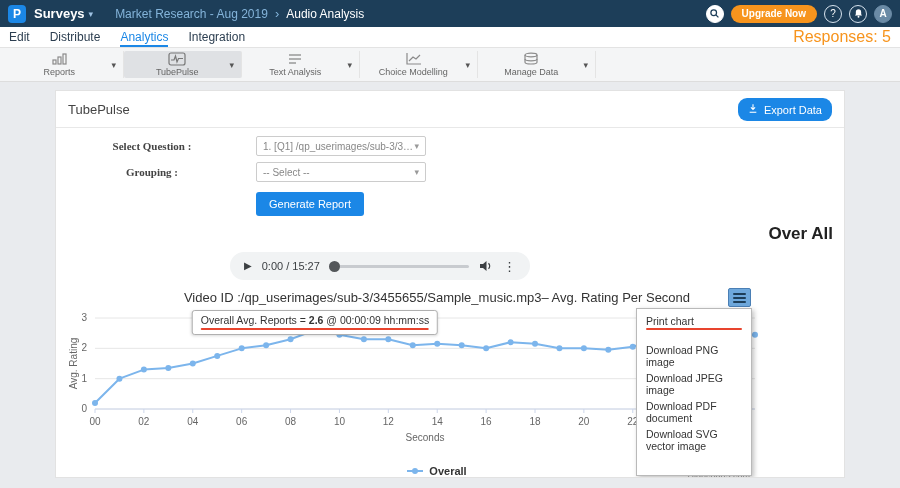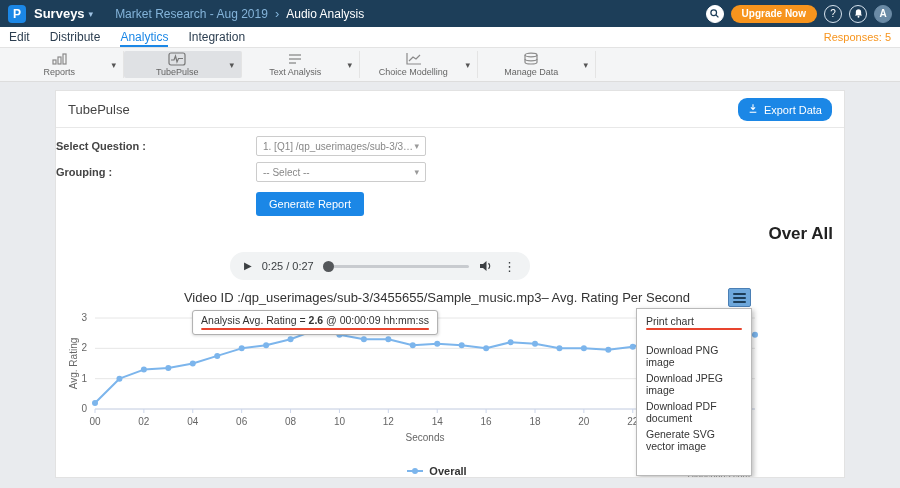--- a/index.html
+++ b/index.html
@@ -18,41 +18,41 @@
   .header-right { margin-left:auto; display:flex; align-items:flex-start; gap:7px; }
   .hicon { width:18px; height:18px; border-radius:50%; border:1px solid #d7e3ee; color:#fff; font-size:10px; display:flex; align-items:center; justify-content:center; cursor:pointer; }
   .search-circle { background:#fff; border-color:#fff; }
   .upgrade { background:#f7941d; border:none; color:#fff; font-weight:bold; font-size:10px; border-radius:10px; height:18px; padding:0 11px; cursor:pointer; }
   .avatar { background:#6b8ba6; border-color:#6b8ba6; font-weight:bold; }
 
   
   .nav { height:21px; background:#fff; border-bottom:1px solid #e3e3e3; display:flex; align-items:center; padding:0 9px; gap:20px; font-size:12px; }
   .nav-item { color:#2c3e50; cursor:pointer; padding:3px 0; }
   .nav-item.active { color:#1b87e6; border-bottom:2px solid #1b87e6; padding-bottom:1px; }
-  .responses { margin-left:auto; color:#f7941d; font-size:11px; }
+  .responses { margin-left:auto; color:#f7941d; font-size:16px; }
 
   
   .toolbar { height:34px; background:#f4f5f6; border-bottom:1px solid #dddddd; display:flex; align-items:stretch; padding:3px 6px 3px 6px; }
   .tool { width:118px; display:flex; align-items:center; border-right:1px solid #e4e4e4; cursor:pointer; padding:0 4px; }
   .tool.active { background:#dfe1e4; border-radius:2px; }
   .tool-main { flex:1; display:flex; flex-direction:column; align-items:center; gap:1px; }
   .tool-label { font-size:9px; color:#666; }
   .tool-caret { color:#555; font-size:9px; padding:0 3px; }
   .tool svg { display:block; }
 
   
   .card { position:absolute; left:55px; right:55px; top:90px; bottom:10px; background:#fff; border:1px solid #e2e2e2; overflow:hidden; }
   .card-head { display:flex; justify-content:space-between; align-items:center; padding:7px 12px 6px 12px; }
   .card-title { font-size:13px; color:#444; }
   .export-btn { background:#1b87e6; color:#fff; font-size:11px; border:none; border-radius:9px; padding:5px 10px; display:flex; align-items:center; gap:6px; cursor:pointer; }
   .divider { height:1px; background:#e8e8e8; }
 
   .form { margin-top:8px; display:flex; flex-direction:column; gap:6px; }
   .form-row { display:flex; align-items:center; }
-  .form-label { width:200px; text-align:left; font-size:11px; font-weight:bold; color:#444; padding-right:8px; }
+  .form-label { width:200px; text-align:center; font-size:11px; font-weight:bold; color:#444; padding-right:8px;font-family:Liberation Serif, serif; }
   .select { width:170px; height:20px; border:1px solid #ccc; border-radius:2px; background:#fff; font-size:10px; color:#888; display:flex; align-items:center; justify-content:space-between; padding:0 6px; cursor:pointer; }
   .select .sel-caret { color:#999; font-size:9px; }
   .sel-text { white-space:nowrap; overflow:hidden; text-overflow:ellipsis; }
 
   .generate { margin:10px 0 0 200px; background:#1b87e6; color:#fff; border:none; border-radius:3px; font-size:11px; padding:6px 13px; cursor:pointer; }
   .overall { font-size:17px; font-weight:bold; color:#222; margin:8px 11px 0 13px;text-align:right; }
 
   
   .audio-player { width:300px; height:28px; margin:8px 0 0 174px; background:#f1f3f4; border-radius:14px; display:flex; align-items:center; gap:10px; padding:0 14px; }
   .play-btn { font-size:10px; color:#3c4043; background:none; border:none; cursor:pointer; line-height:1; }
@@ -219,21 +219,21 @@
       </div>
     </div>
   </div>
 
   <button class="generate">Generate Report</button>
 
   <div class="overall">Over All</div>
 
   <div class="audio-player">
     <button class="play-btn">▶</button>
-    <span class="audio-time">0:25 / 0:27</span>
+    <span class="audio-time">0:00 / 15:27</span>
     <div class="audio-track">
       <div class="audio-thumb"></div>
     </div>
     <span class="vol">
       <svg width="14" height="14" viewBox="0 0 14 14">
           <polygon points="1,5 4,5 7.5,2 7.5,12 4,9 1,9" fill="#3c4043"></polygon>
           <path d="M9.5 4.2a4 4 0 0 1 0 5.6" stroke="#3c4043" stroke-width="1.3" fill="none"></path>
         </svg>
     </span>
     <span class="kebab">⋮</span>
@@ -322,32 +322,32 @@
         <circle cx="688" cy="26.683333333333323" r="3" fill="#7cb5ec"></circle>
       </svg>
 
     <div class="legend">
       <span class="legend-line" style="background: rgb(124, 181, 236);"></span>
       <span>Overall</span>
     </div>
 
     <div class="tooltip" id="chart-tooltip" style="left: 248px;">
       <div>
-        <span>Analysis Avg. Rating = </span><b>2.6</b><span> @ 00:00:09 hh:mm:ss</span>
+        <span>Overall Avg. Reports = </span><b>2.6</b><span> @ 00:00:09 hh:mm:ss</span>
       </div>
       <div class="red-line"></div>
     </div>
 
     <div class="context-menu">
       <div class="menu-item">
         <span>Print chart</span>
         <div class="red-line"></div>
       </div>
       <div class="menu-sep"></div>
       <div class="menu-item">Download PNG image</div>
       <div class="menu-item">Download JPEG image</div>
       <div class="menu-item">Download PDF document</div>
-      <div class="menu-item">Generate SVG vector image</div>
+      <div class="menu-item">Download SVG vector image</div>
     </div>
 
     <div class="credits">Highcharts.com</div>
   </div>
 </div>
 
 </body></html>

